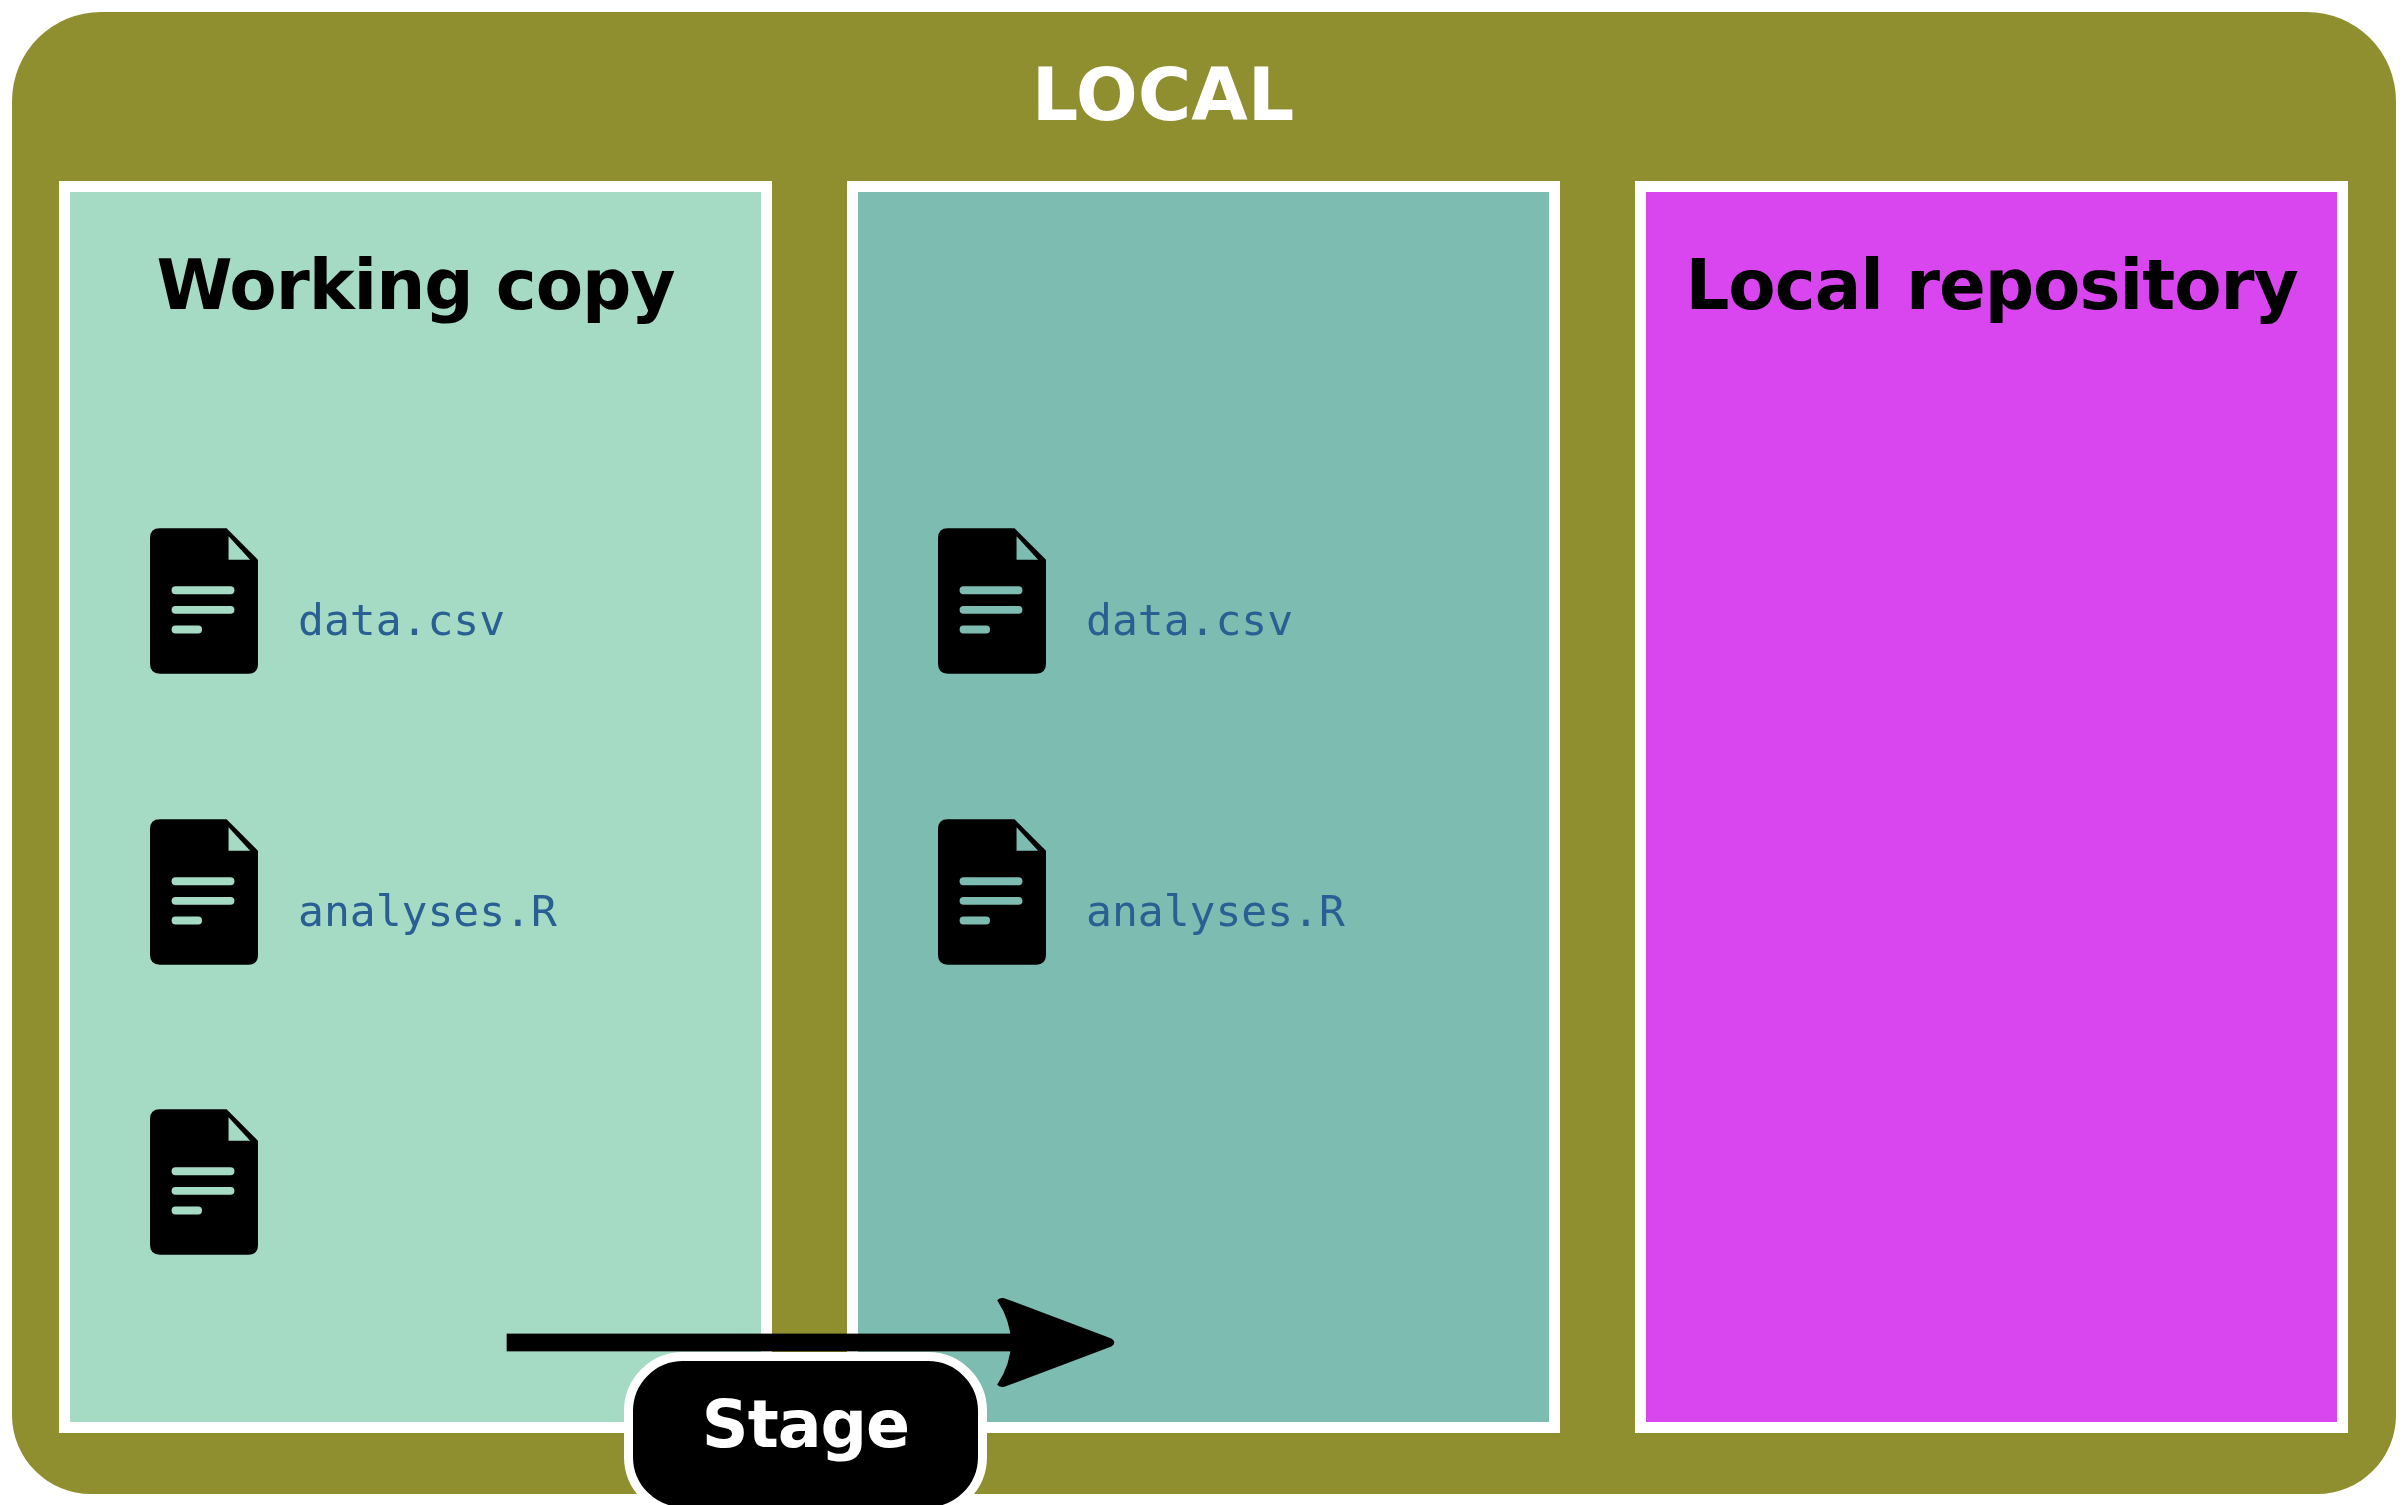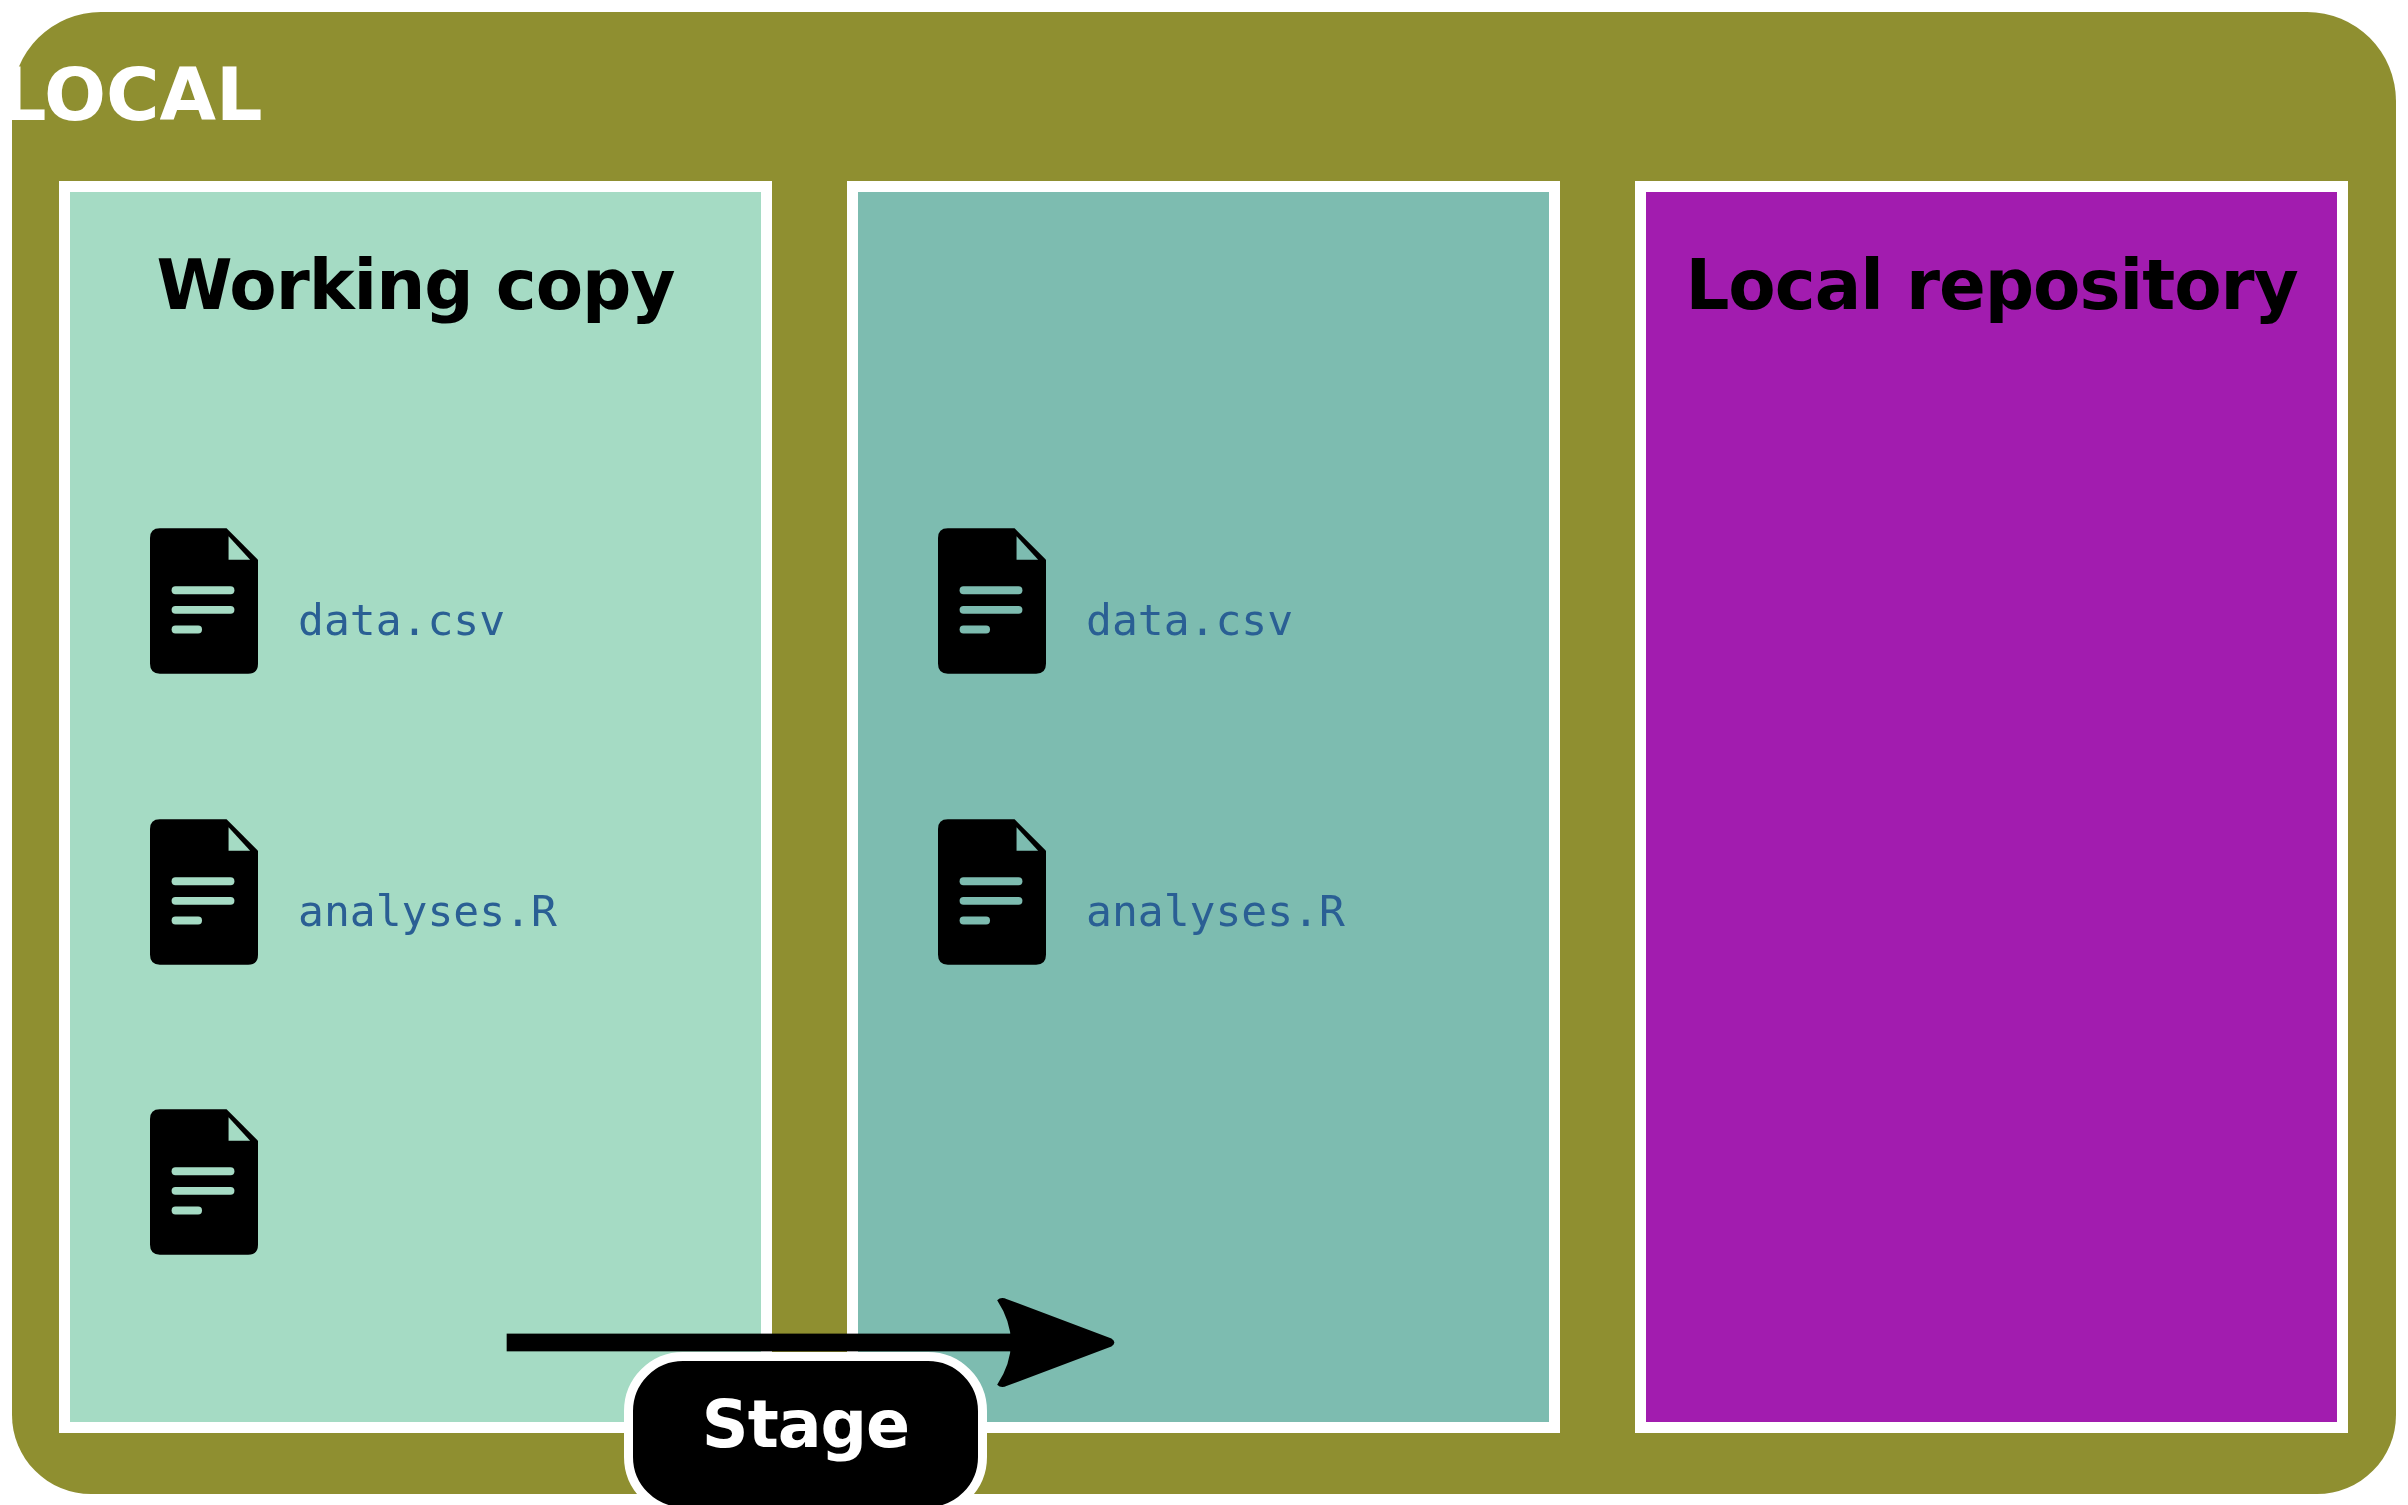--- a/index.html
+++ b/index.html
@@ -6,21 +6,21 @@
   body {
     width: 2409px; height: 1505px; background: #ffffff;
     position: relative; overflow: hidden;
     font-family: "DejaVu Sans", sans-serif;
   }
   .outer {
     position: absolute; left: 11.8px; top: 11.8px; width: 2384px; height: 1482px;
     background: #8f8f30; border-radius: 89px 89px 79px 79px;
   }
   .local-title {
-    position: absolute; left: 0; width: 2326px; top: 51px; 
+    position: absolute; left: 0; width: 2326px; top: 51px; text-align: center;
     font-family: "DejaVu Sans", sans-serif; font-weight: bold; font-size: 73px;
     color: #ffffff; letter-spacing: 0px; line-height: 87px;
   }
   .panel {
     position: absolute; top: 181px; height: 1252px;
     border: 11.8px solid #ffffff; box-sizing: border-box;
   }
   .panel-1 { left: 59px;  width: 713px; }
   .panel-2 { left: 847px; width: 713px; }
   .panel-3 { left: 1635px; width: 713px; }
@@ -112,21 +112,21 @@
       <path d="M10 0 H78 L110 32 V138 Q110 148 100 148 H10 Q0 148 0 138 V10 Q0 0 10 0 Z" fill="#000"></path>
       <path d="M80 8 L102 32 H80 Z" fill="#7dbcb0"></path>
       <rect x="22" y="59" width="64" height="8" rx="4" fill="#7dbcb0"></rect>
       <rect x="22" y="79" width="64" height="8" rx="4" fill="#7dbcb0"></rect>
       <rect x="22" y="99" width="31" height="8" rx="4" fill="#7dbcb0"></rect>
     </svg>
     <span class="file-name">analyses.R</span>
   </div>
 </div>
 
-<div class="panel panel-3" style="background:#a21caf;">
+<div class="panel panel-3" style="background:#d946ef;">
   <div class="panel-title">Local repository</div>
 </div>
 
 <svg class="arrow" viewBox="0 0 2445 1528">
   <rect x="514" y="1354" width="520" height="18" fill="#000"></rect>
   <path d="M1012 1320 Q1016 1316 1022 1319 L1128 1359 Q1134 1363 1128 1367 L1022 1407 Q1016 1410 1012 1406 Q1040 1363 1012 1320 Z" fill="#000"></path>
 </svg>
 
 <div class="stage-btn">Stage</div>
 

